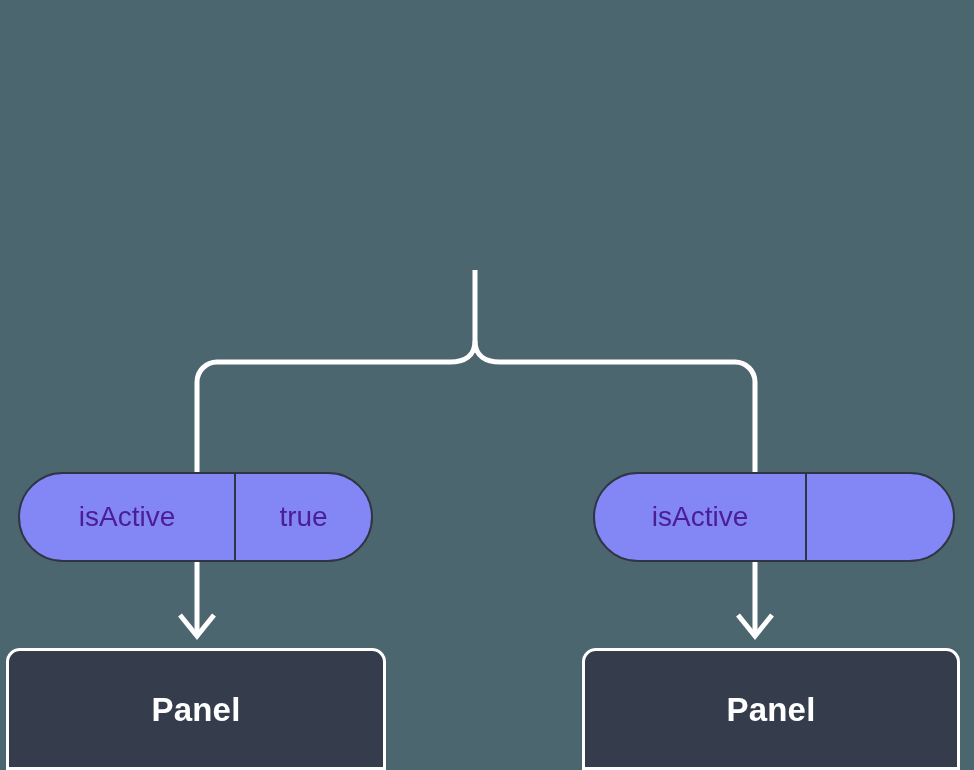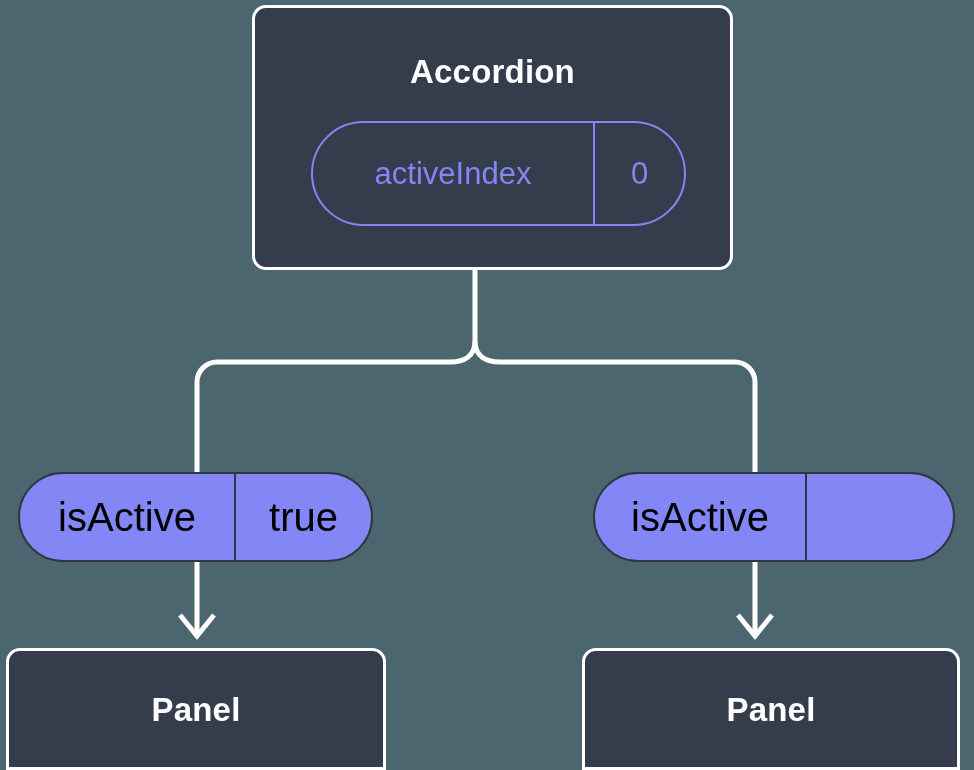--- a/index.html
+++ b/index.html
@@ -102,22 +102,22 @@
     align-items: stretch;
     background: #8287f5;
     border: 2px solid #2f3542;
     border-radius: 999px;
   }
   .pill-filled .pill-key,
   .pill-filled .pill-val {
     display: flex;
     align-items: center;
     justify-content: center;
-    color: #000000;
-    font-size: 40px;
+    color: #4c1d95;
+    font-size: 28px;
     line-height: 1;
     white-space: nowrap;
   }
   .pill-filled .pill-key {
     border-right: 2px solid #2f3542;
   }
   .pill-filled .pill-val {
     flex: 1;
   }
 
@@ -181,28 +181,20 @@
              A 20 20 0 0 0 197 382
              L 197 472" fill="none" stroke="#ffffff" stroke-width="5" stroke-linecap="butt"></path>
 
     <path d="M 197 562 L 197 634" fill="none" stroke="#ffffff" stroke-width="5"></path>
     <path d="M 180 615 L 197 636 L 214 615" fill="none" stroke="#ffffff" stroke-width="5" stroke-linecap="butt" stroke-linejoin="miter"></path>
 
     <path d="M 755 562 L 755 634" fill="none" stroke="#ffffff" stroke-width="5"></path>
     <path d="M 738 615 L 755 636 L 772 615" fill="none" stroke="#ffffff" stroke-width="5" stroke-linecap="butt" stroke-linejoin="miter"></path>
   </svg>
 
-  <div class="node-box" id="accordion-box">
-    <div class="node-title">Accordion</div>
-
-    <div class="pill-outline" id="active-index-pill">
-      <div class="pill-key">activeIndex</div>
-      <div class="pill-val">0</div>
-    </div>
-  </div>
 
   <div class="pill-filled" id="is-active-true-pill">
     <div class="pill-key">isActive</div>
     <div class="pill-val">true</div>
   </div>
 
   <div class="pill-filled" id="is-active-false-pill">
     <div class="pill-key">isActive</div>
   </div>
 

